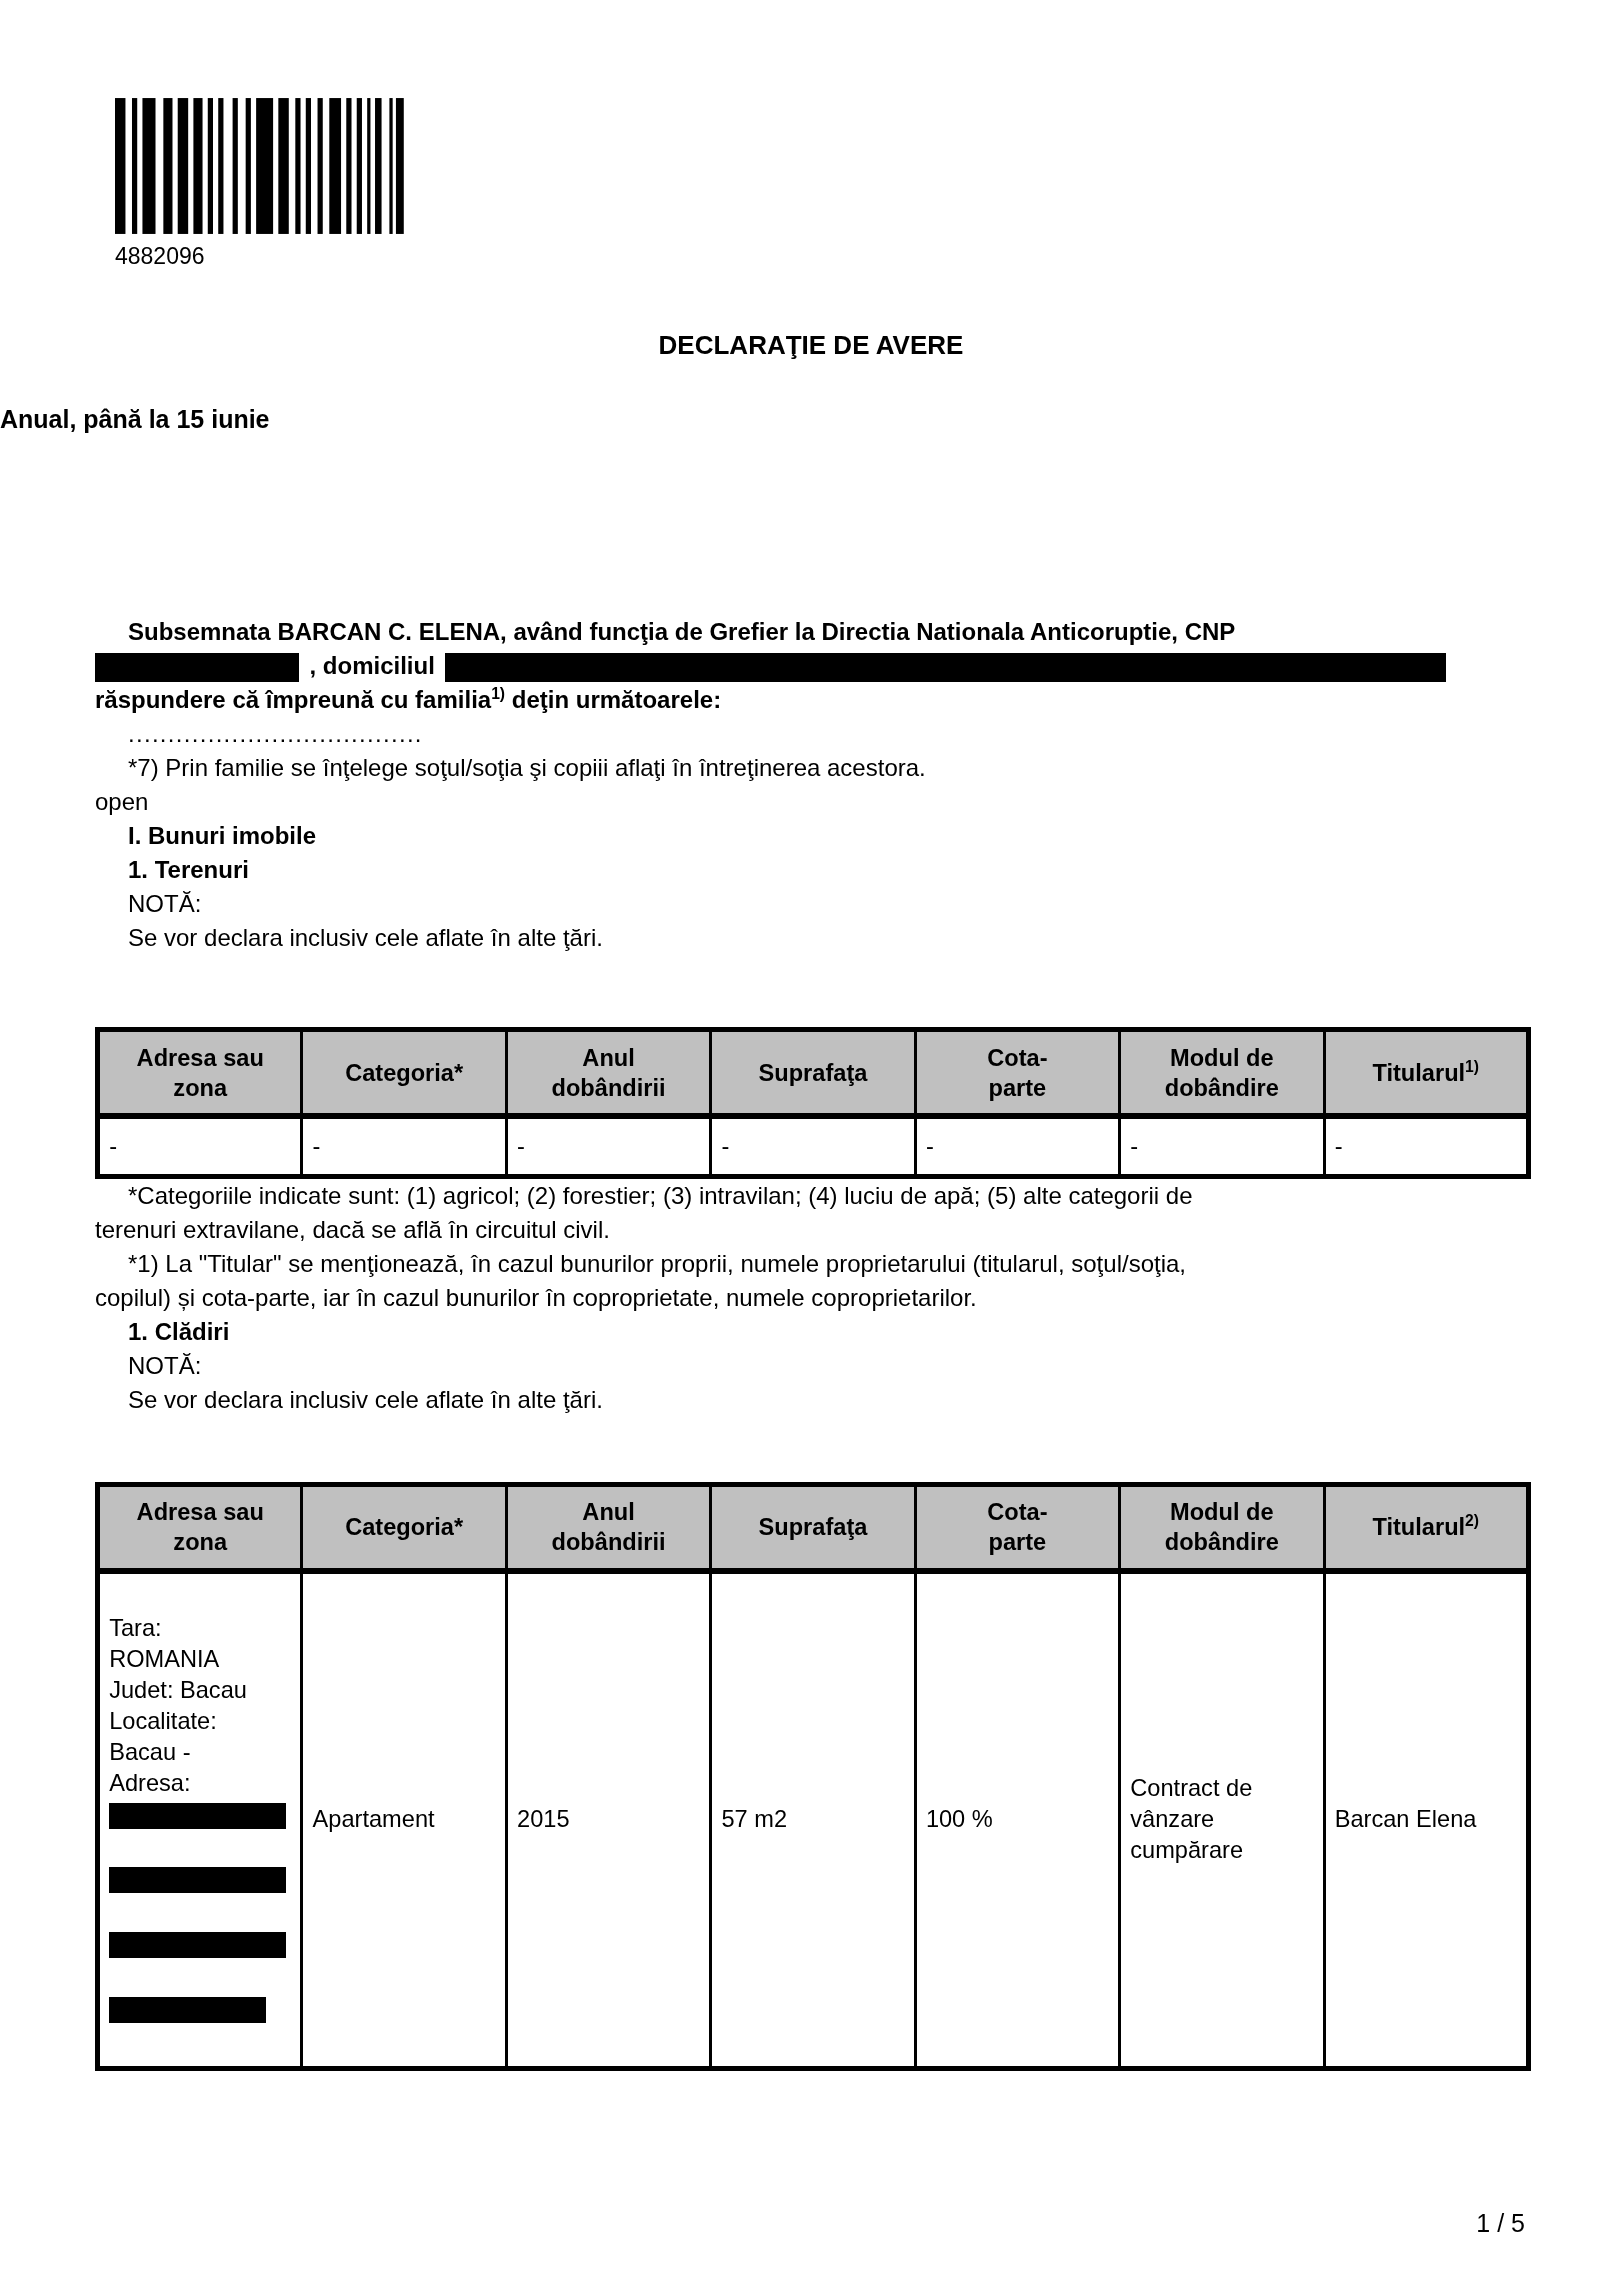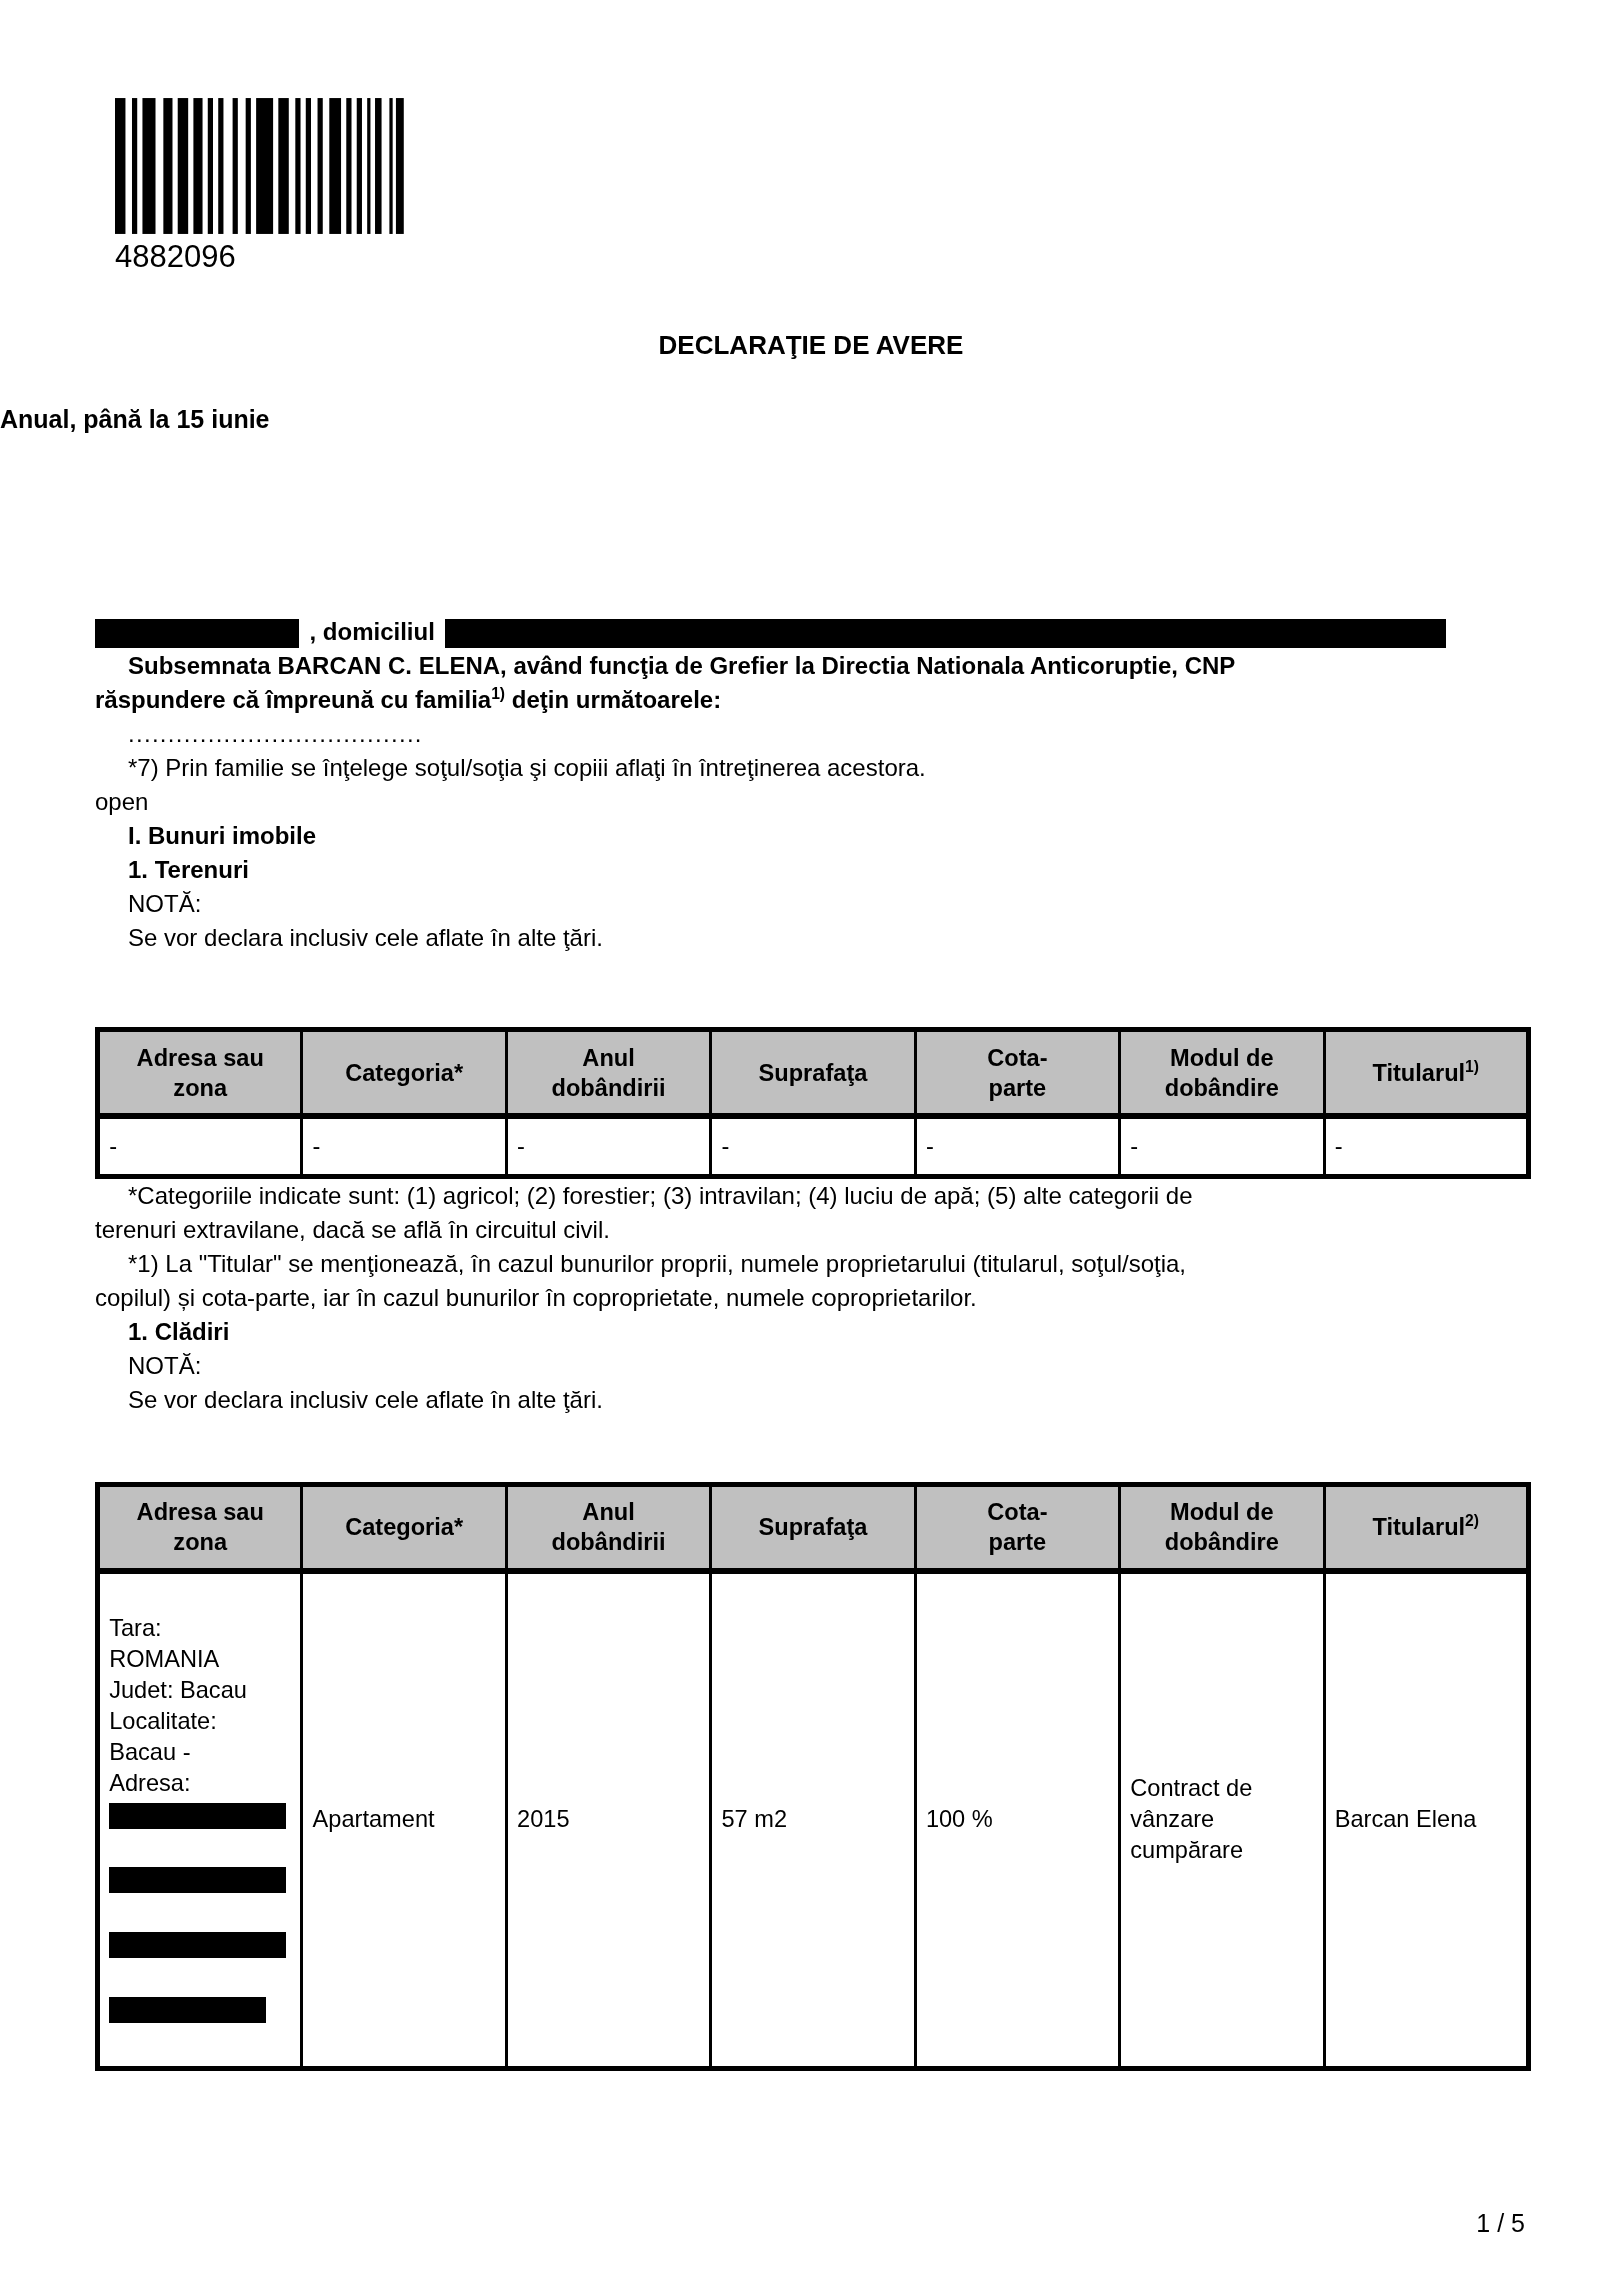--- a/index.html
+++ b/index.html
@@ -8,21 +8,21 @@
     width:1622px;height:2295px;
     background:#ffffff;
     color:#000;
     font-family:"Liberation Sans",sans-serif;
     overflow:hidden;
   }
   
   .barcode{position:absolute;left:115px;top:98px;}
   .barcode-number{
     position:absolute;left:115px;top:242px;
-    font-size:31px;line-height:29px;font-weight:normal;
+    font-size:23px;line-height:29px;font-weight:normal;
   }
   
   .doc-title{
     position:absolute;top:330px;left:0;width:100%;
     text-align:center;font-size:26px;font-weight:bold;line-height:31px;
   }
   .doc-subtitle{
     position:absolute;top:404px;left:0;width:100%;
     font-size:25px;font-weight:bold;line-height:30px;
   }
@@ -108,25 +108,25 @@
       <rect x="430" y="0" width="12" height="208"></rect>
     </g>
   </svg>
   <div class="barcode-number">4882096</div>
 
   <div class="doc-title">DECLARAŢIE DE AVERE</div>
   <div class="doc-subtitle">Anual, până la 15 iunie</div>
 
   <div class="content">
 
+    <p class="b ind">Subsemnata BARCAN C. ELENA, având funcţia de Grefier la Directia Nationala Anticoruptie, CNP</p>
+
     <p class="b redline">
       <span class="redact cnp"></span><span class="lbl">, domiciliul</span><span class="redact domiciliu"></span>
     </p>
-
-    <p class="b ind">Subsemnata BARCAN C. ELENA, având funcţia de Grefier la Directia Nationala Anticoruptie, CNP</p>
 
 
     <p class="b"><span>răspundere că împreună cu familia</span><sup>1)</sup><span> deţin următoarele:</span></p>
 
     <p class="dots ind">.....................................</p>
 
     <p class="ind">*7) Prin familie se înţelege soţul/soţia şi copiii aflaţi în întreţinerea acestora.</p>
 
     <p>open</p>
 

